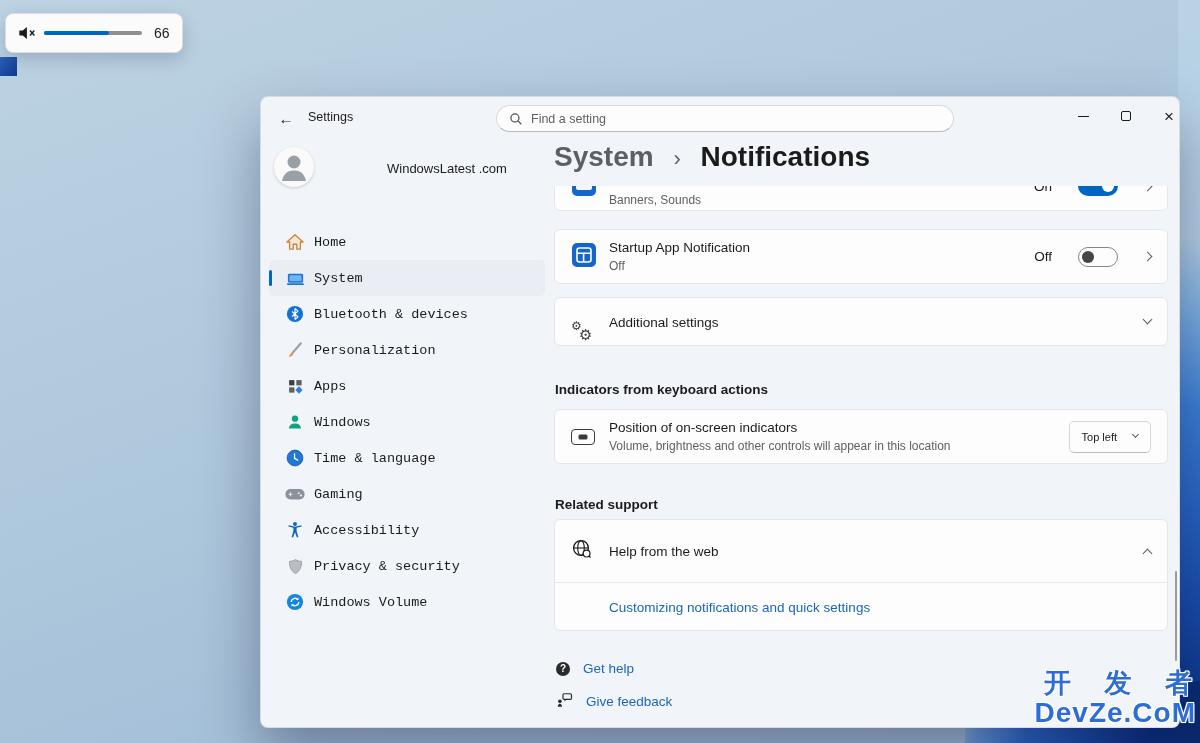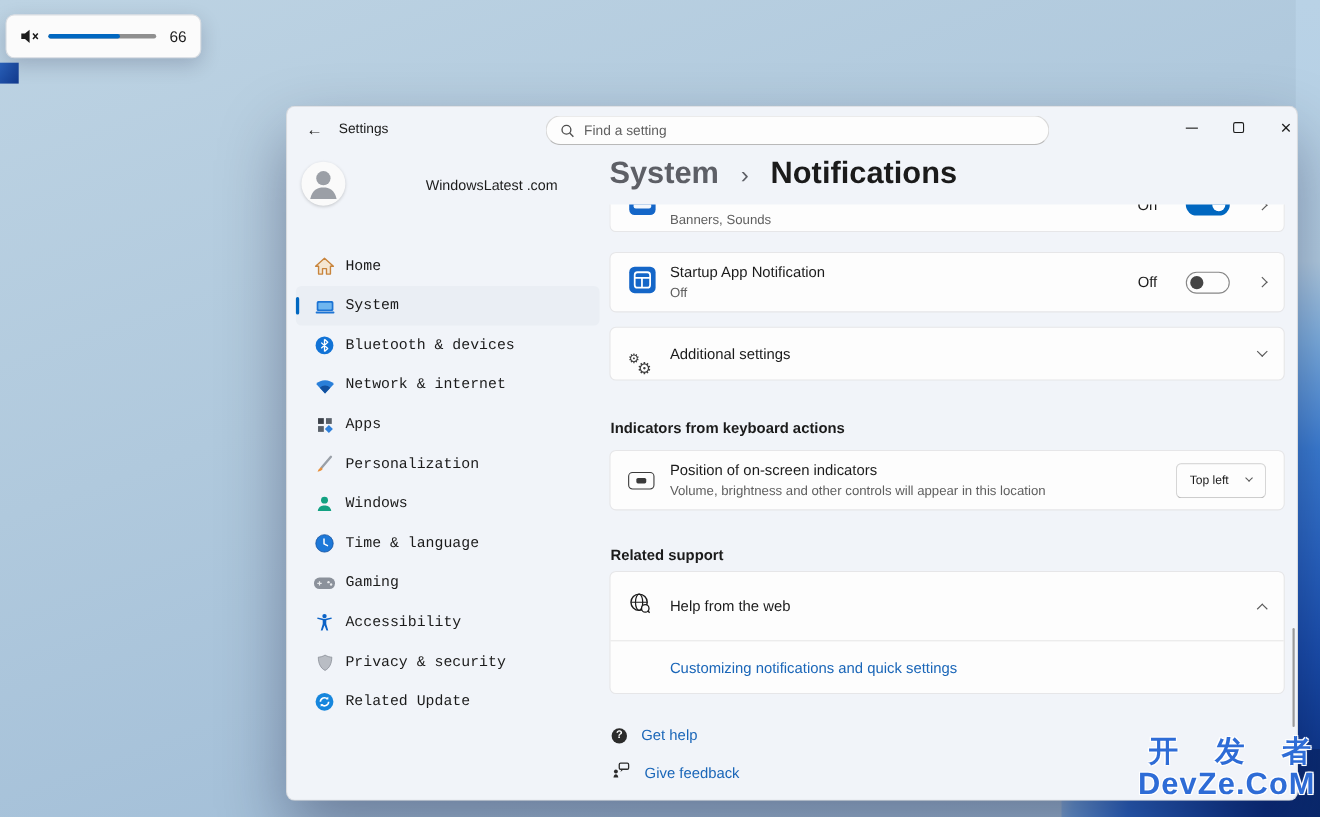--- a/index.html
+++ b/index.html
@@ -226,55 +226,46 @@
     <div class="nav-item">
       <span class="nav-icon">
         <svg viewBox="0 0 20 20" width="18" height="18">
           <circle cx="10" cy="10" r="9" fill="#1273d6"></circle>
           <path d="M10 3.8 V16.2 M10 3.8 L13.3 6.8 L6.7 12.8 M10 16.2 L13.3 13.2 L6.7 7.2" stroke="#fff" stroke-width="1.3" fill="none" stroke-linejoin="round"></path>
         </svg>
       </span>
       <span class="nav-label">Bluetooth &amp; devices</span>
     </div>
 
-    <div class="nav-item">
-      <span class="nav-icon">
-        <svg viewBox="0 0 20 20" width="19" height="19">
-          <path d="M1.5 8.5 A12 12 0 0 1 18.5 8.5 L10 17.5 Z" fill="#2a7fd9"></path>
-          <path d="M5 12 A7 7 0 0 1 15 12 L10 17.5 Z" fill="#12509e"></path>
-        </svg>
-      </span>
-      <span class="nav-label">Network &amp; internet</span>
+
+    <div class="nav-item">
+      <span class="nav-icon">
+        <svg viewBox="0 0 20 20" width="18" height="18">
+          <path d="M7 13.5 L16.5 2.5" stroke="#9aa0a8" stroke-width="2.4" stroke-linecap="round"></path>
+          <path d="M3 17.5 C4.2 14.6 5.2 14.2 6.6 13.2 L8.2 14.8 C7.2 16.6 5.6 17.1 3 17.5 Z" fill="#e8913c"></path>
+        </svg>
+      </span>
+      <span class="nav-label">Personalization</span>
     </div>
 
     <div class="nav-item">
       <span class="nav-icon">
         <svg viewBox="0 0 20 20" width="17" height="17">
           <rect x="2.5" y="2.5" width="6.2" height="6.2" fill="#3b4048"></rect>
           <rect x="11" y="2.5" width="6.2" height="6.2" fill="#596069"></rect>
           <rect x="2.5" y="11" width="6.2" height="6.2" fill="#596069"></rect>
           <path d="M14.1 9.8 L18.4 14.1 L14.1 18.4 L9.8 14.1 Z" fill="#2f80da"></path>
         </svg>
       </span>
       <span class="nav-label">Apps</span>
     </div>
 
     <div class="nav-item">
       <span class="nav-icon">
         <svg viewBox="0 0 20 20" width="18" height="18">
-          <path d="M7 13.5 L16.5 2.5" stroke="#9aa0a8" stroke-width="2.4" stroke-linecap="round"></path>
-          <path d="M3 17.5 C4.2 14.6 5.2 14.2 6.6 13.2 L8.2 14.8 C7.2 16.6 5.6 17.1 3 17.5 Z" fill="#e8913c"></path>
-        </svg>
-      </span>
-      <span class="nav-label">Personalization</span>
-    </div>
-
-    <div class="nav-item">
-      <span class="nav-icon">
-        <svg viewBox="0 0 20 20" width="18" height="18">
           <circle cx="10" cy="6.3" r="3.5" fill="#12a182"></circle>
           <path d="M3.2 17.2 C3.8 12.8 6.8 11.6 10 11.6 C13.2 11.6 16.2 12.8 16.8 17.2 Z" fill="#12a182"></path>
         </svg>
       </span>
       <span class="nav-label">Windows</span>
     </div>
 
     <div class="nav-item">
       <span class="nav-icon">
         <svg viewBox="0 0 20 20" width="18" height="18">
@@ -318,21 +309,21 @@
     </div>
 
     <div class="nav-item">
       <span class="nav-icon">
         <svg viewBox="0 0 20 20" width="18" height="18">
           <circle cx="10" cy="10" r="9" fill="#1686dd"></circle>
           <path d="M5.8 10 a4.2 4.2 0 0 1 7.3-2.7 M14.2 10 a4.2 4.2 0 0 1-7.3 2.7" stroke="#fff" stroke-width="1.6" fill="none"></path>
           <path d="M13.8 4.9 L13.9 7.8 L11.2 7.2 Z M6.2 15.1 L6.1 12.2 L8.8 12.8 Z" fill="#fff"></path>
         </svg>
       </span>
-      <span class="nav-label">Related Update</span>
+      <span class="nav-label">Windows Volume</span>
     </div>
   </div>
 
   <div class="main">
 
     <div class="breadcrumb">
       <span class="crumb-parent">System</span>
       <span class="crumb-sep">›</span>
       <span class="crumb-current">Notifications</span>
     </div>

